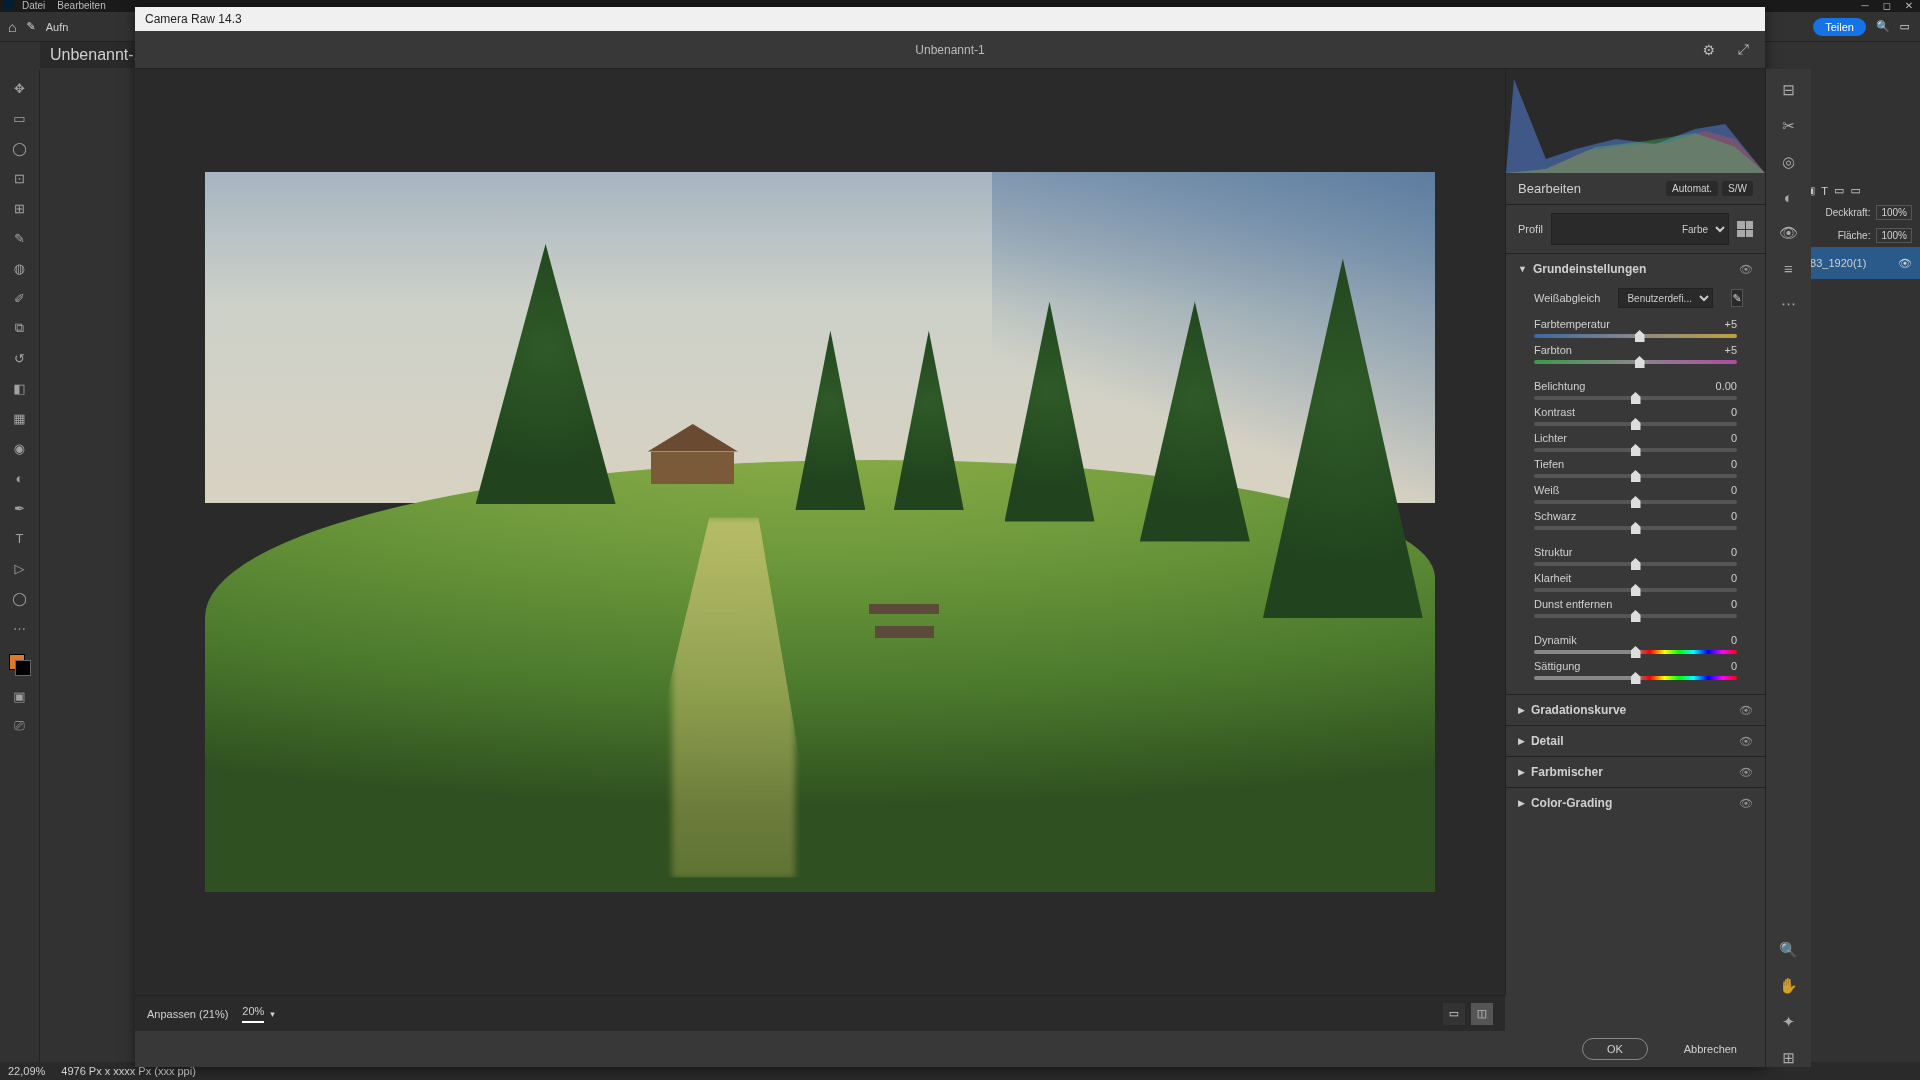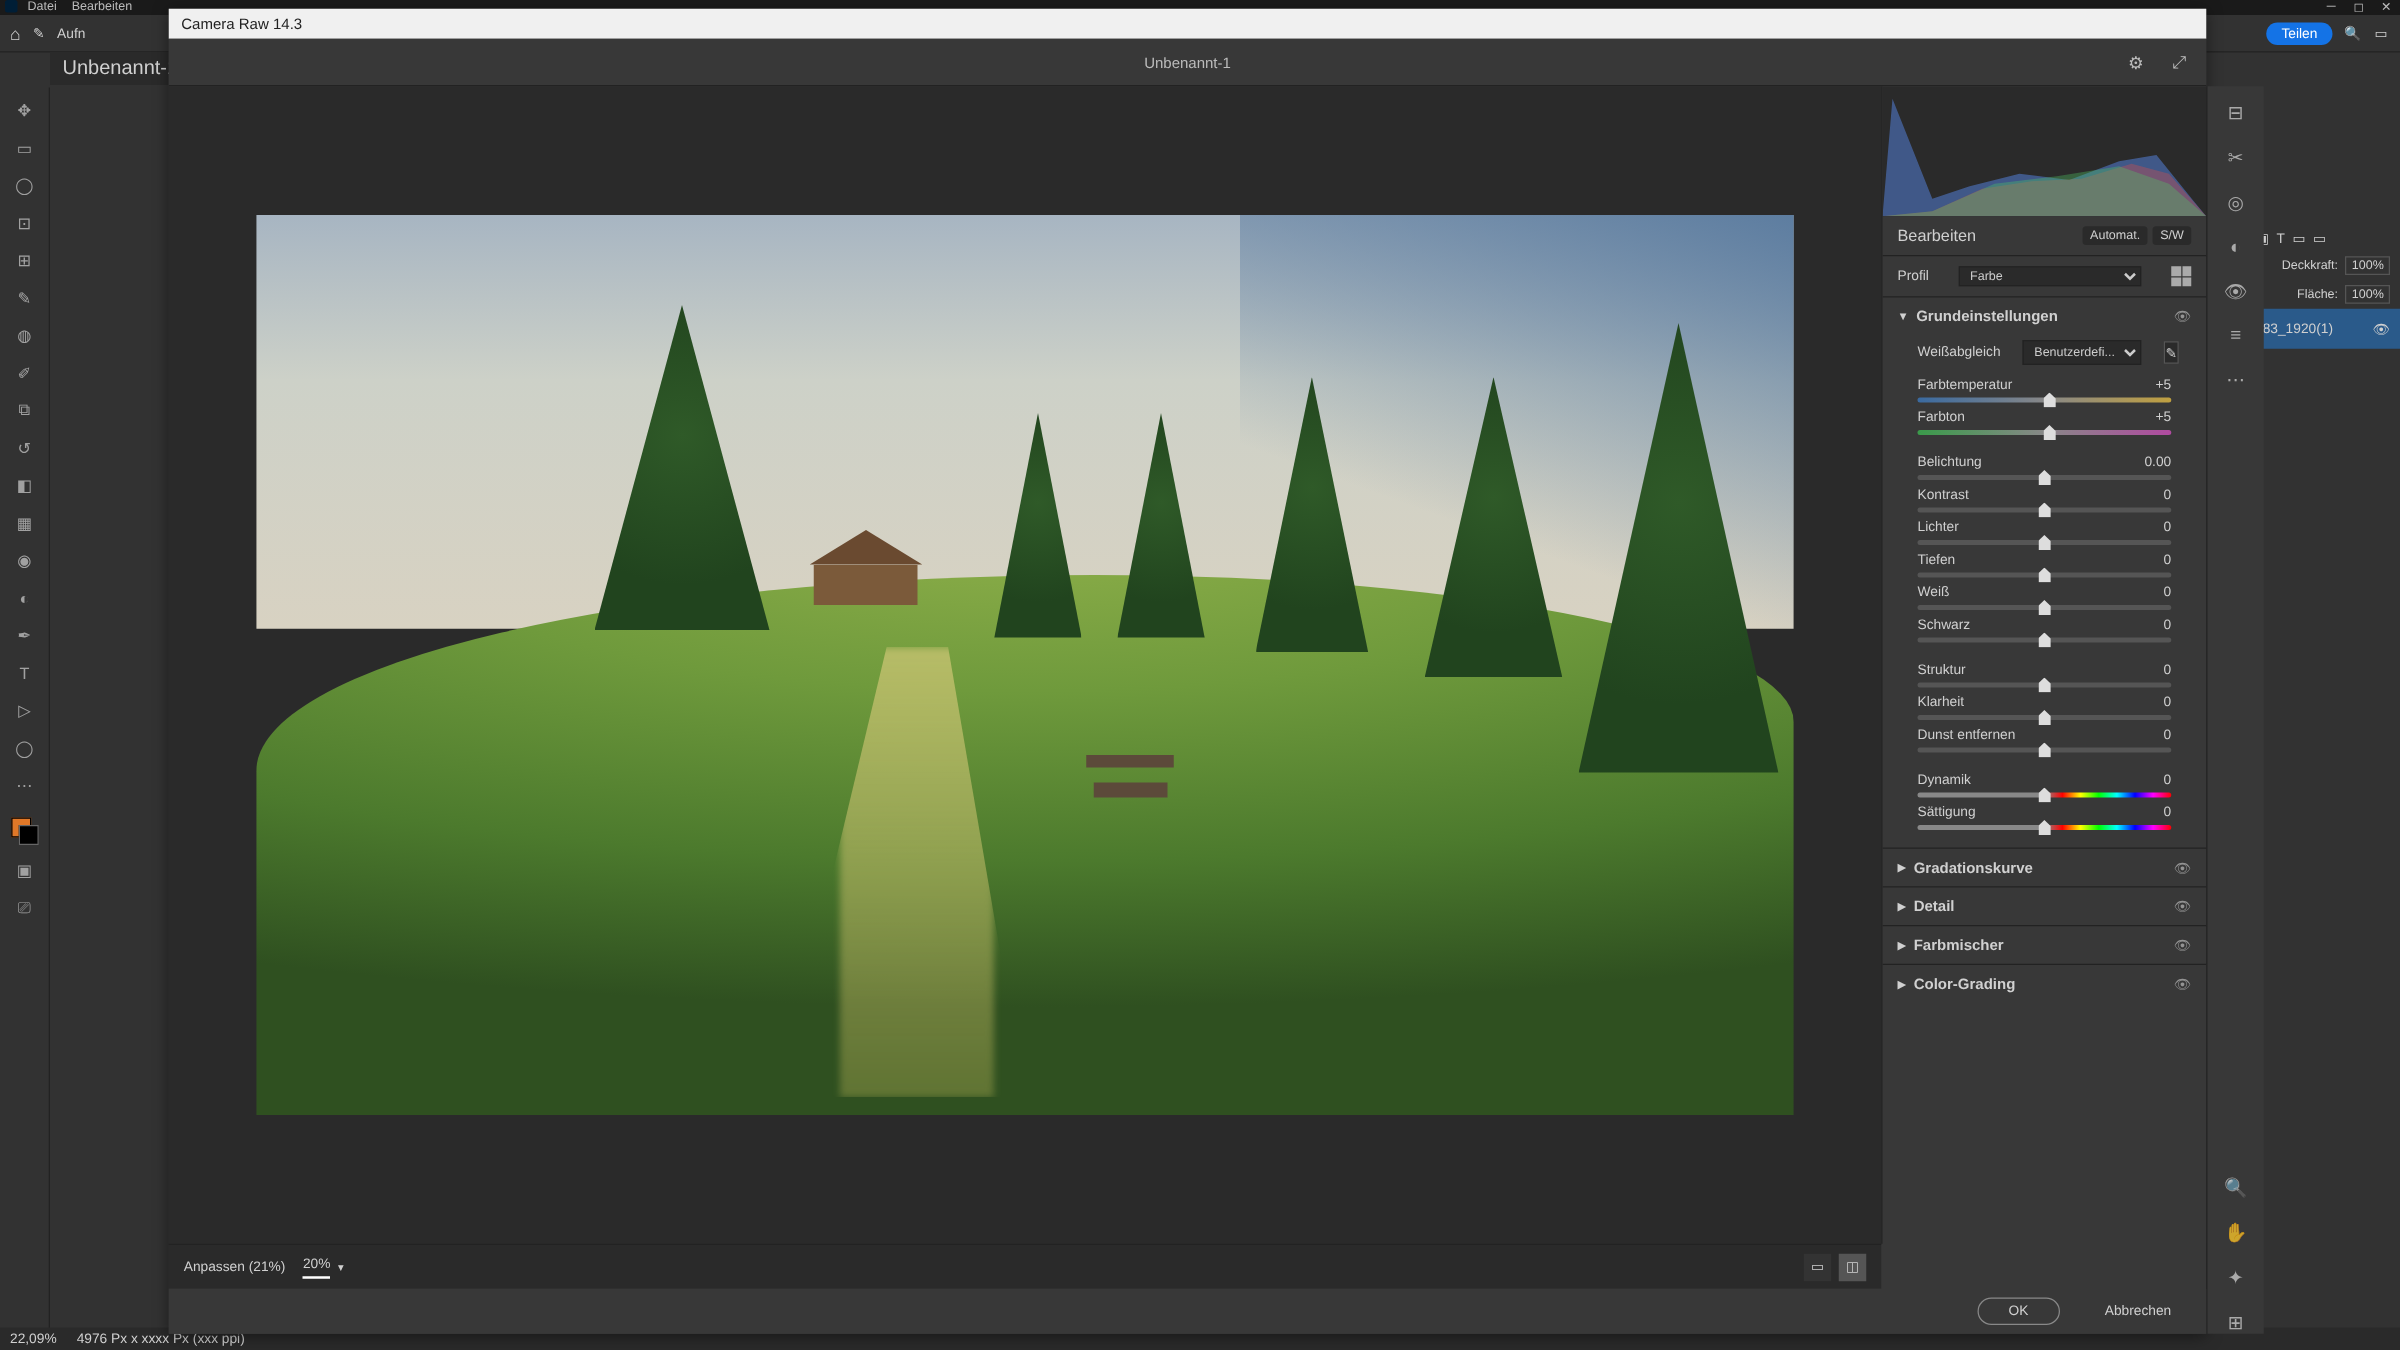--- a/index.html
+++ b/index.html
@@ -48,22 +48,22 @@
 .panel::-webkit-scrollbar { width: 8px; }
 .panel::-webkit-scrollbar-thumb { background: #555; }
 
 .histogram { height: 104px; background: #2a2a2a; position: relative; }
 .hist-svg { width: 100%; height: 100%; }
 
 .edit-hdr { display: flex; align-items: center; padding: 8px 12px; border-bottom: 1px solid #222; }
 .edit-hdr .title { font-size: 13px; flex: 1; }
 .edit-hdr .pill { background: #2a2a2a; padding: 2px 6px; border-radius: 3px; margin-left: 4px; font-size: 10px; }
 
-.profile-row { display: flex; align-items: center; padding: 8px 12px; gap: 24px; }
-.profile-row select { flex: 1; background: #2a2a2a; border: 1px solid #222; color: #ccc; height: 16px; font-size: 10px; padding: 0 4px; }
+.profile-row { display: flex; align-items: center; padding: 8px 12px; gap: 8px; }
+.profile-row select { flex: 1; background: #2a2a2a; border: 1px solid #222; color: #ccc; height: 32px; font-size: 10px; padding: 0 4px; text-align: right; }
 .grid-icon { width: 16px; height: 16px; display: grid; grid-template: repeat(2,1fr)/repeat(2,1fr); gap: 1px; }
 .grid-icon div { background: #aaa; }
 
 .section { border-top: 1px solid #222; }
 .section-hdr { display: flex; align-items: center; padding: 8px 12px; gap: 6px; cursor: pointer; }
 .section-hdr .chev { font-size: 9px; }
 .section-hdr .name { font-size: 12px; font-weight: 600; flex: 1; }
 .section-hdr .eye { font-size: 11px; opacity: .6; }
 
 .wb-row { display: flex; align-items: center; padding: 4px 28px 8px; gap: 18px; }

